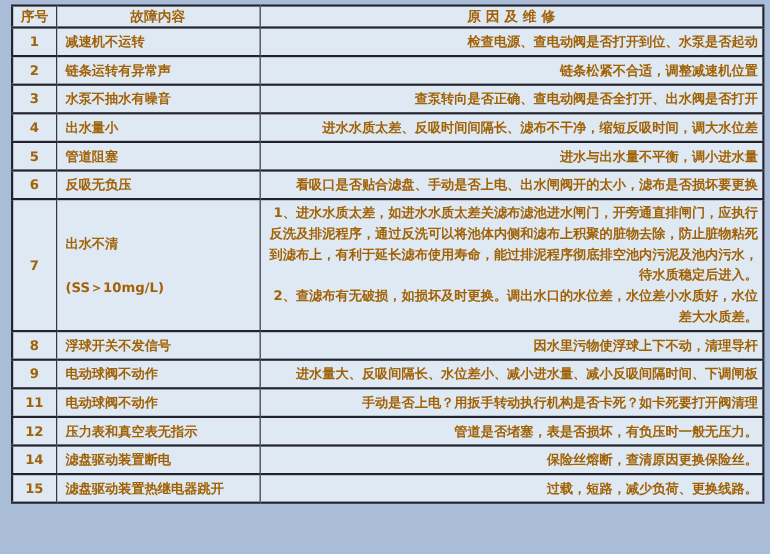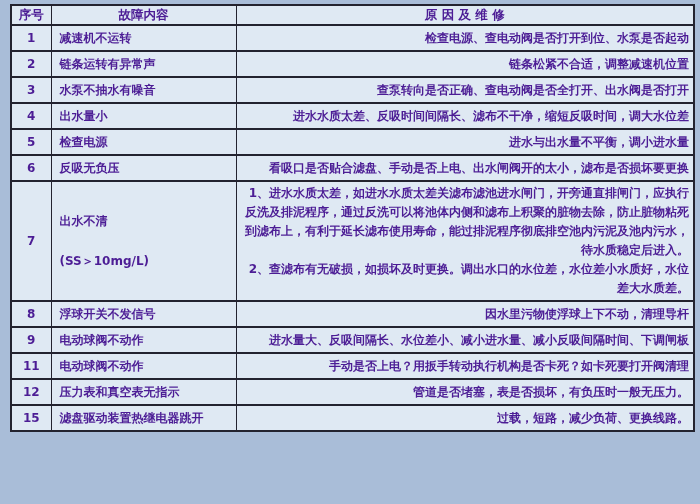--- a/index.html
+++ b/index.html
@@ -22,21 +22,21 @@
     border-collapse: collapse;
     table-layout: fixed;
     background: #dfe9f3;
     border: 2px solid #23232f;
   }
   th, td {
     border-top: 2px solid #23232f;
     border-bottom: 2px solid #23232f;
     border-left: 1px solid #23232f;
     border-right: 1px solid #23232f;
-    color: #4c1d95;
+    color: #a16207;
     font-size: 12px;
     font-weight: bold;
     vertical-align: middle;
     overflow: hidden;
   }
   th { height: 18px; font-size: 12.5px; text-align: center; padding: 0 2px; }
   tr.body-row { height: 22px; }
   td.no-cell { text-align: center; padding: 0; }
   td.fault-cell {
     text-align: left;
@@ -91,21 +91,21 @@
   </tr>
 
   <tr class="body-row">
     <td class="no-cell">4</td>
     <td class="fault-cell">出水量小</td>
     <td class="remedy-cell">进水水质太差、反吸时间间隔长、滤布不干净，缩短反吸时间，调大水位差</td>
   </tr>
 
   <tr class="body-row">
     <td class="no-cell">5</td>
-    <td class="fault-cell">检查电源</td>
+    <td class="fault-cell">管道阻塞</td>
     <td class="remedy-cell">进水与出水量不平衡，调小进水量</td>
   </tr>
 
   <tr class="body-row">
     <td class="no-cell">6</td>
     <td class="fault-cell">反吸无负压</td>
     <td class="remedy-cell">看吸口是否贴合滤盘、手动是否上电、出水闸阀开的太小，滤布是否损坏要更换</td>
   </tr>
 
   <tr class="body-row">
@@ -136,20 +136,25 @@
     <td class="remedy-cell">手动是否上电？用扳手转动执行机构是否卡死？如卡死要打开阀清理</td>
   </tr>
 
   <tr class="body-row">
     <td class="no-cell">12</td>
     <td class="fault-cell">压力表和真空表无指示</td>
     <td class="remedy-cell">管道是否堵塞，表是否损坏，有负压时一般无压力。</td>
   </tr>
 
 
+  <tr class="body-row">
+    <td class="no-cell">14</td>
+    <td class="fault-cell">滤盘驱动装置断电</td>
+    <td class="remedy-cell">保险丝熔断，查清原因更换保险丝。</td>
+  </tr>
 
   <tr class="body-row">
     <td class="no-cell">15</td>
     <td class="fault-cell">滤盘驱动装置热继电器跳开</td>
     <td class="remedy-cell">过载，短路，减少负荷、更换线路。</td>
   </tr>
 
 </tbody>
   </table>
 </div>

